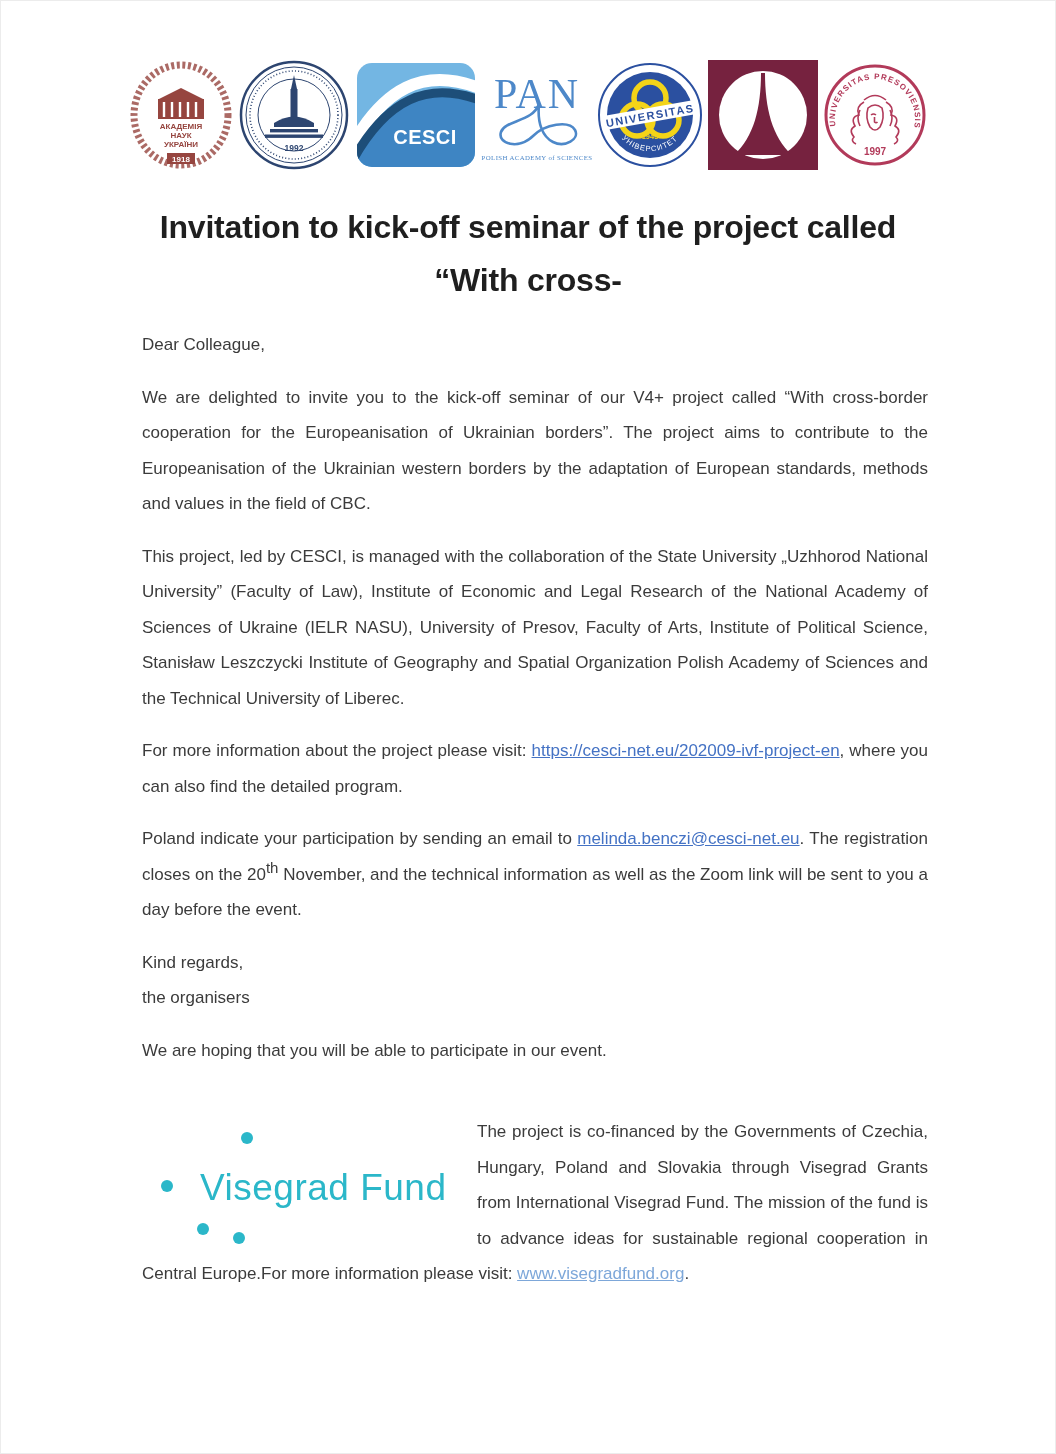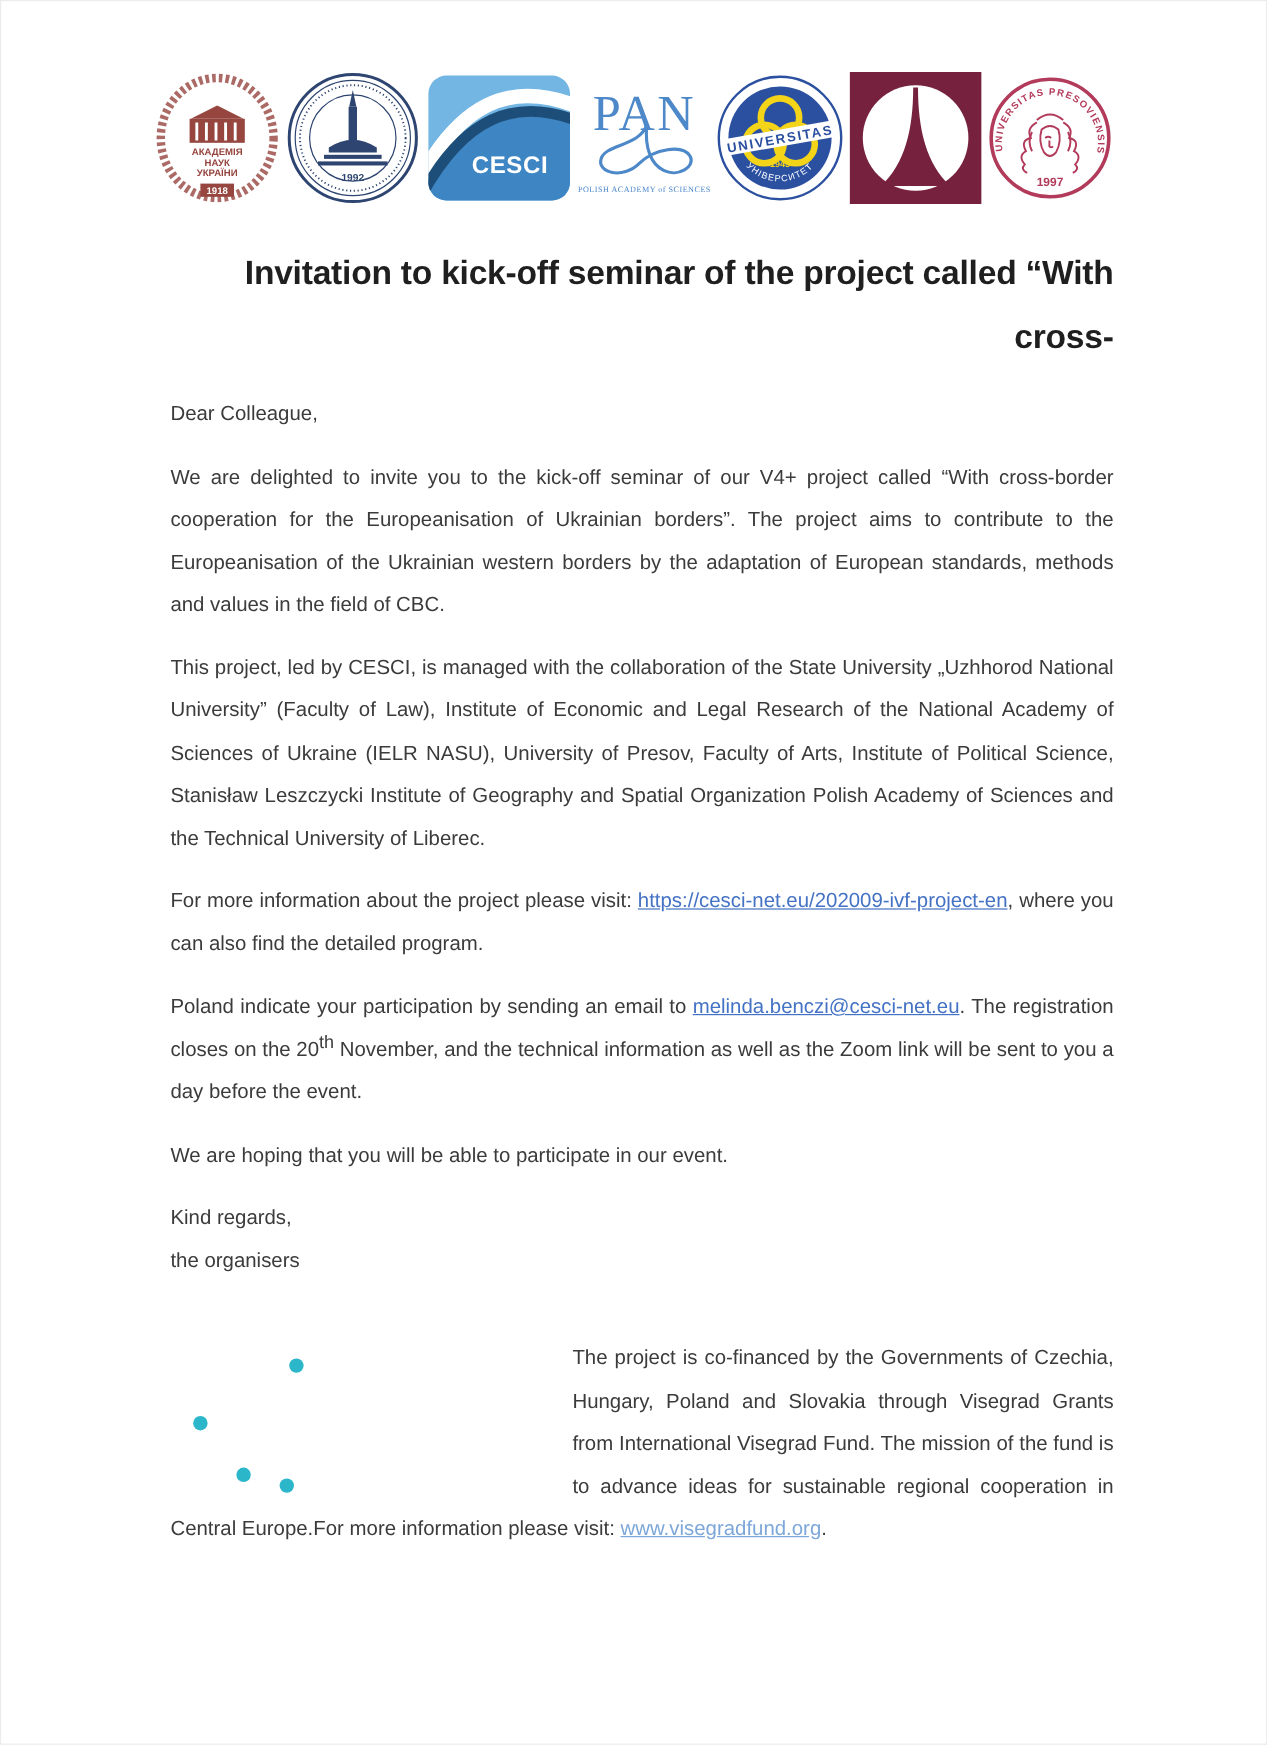--- a/index.html
+++ b/index.html
@@ -22,22 +22,22 @@
   .page{padding:0 127px;}
   
   .logo-strip{
     margin-top:58px;height:112px;
     display:flex;justify-content:space-between;align-items:center;
   }
   .logo-strip svg{display:block;}
   
   .doc-title{
     margin:30px 0 20px;
-    text-align:right;
-    font-size:28px;line-height:53px;font-weight:700;
+    text-align:center;
+    font-size:32px;line-height:53px;font-weight:700;
     color:var(--title_text);
     letter-spacing:-0.2px;
   }
   
   .body-text{
     font-size:17px;line-height:35.5px;
     margin-bottom:17px;
     margin-left:14px;
   }
   .justified{text-align:justify;}
@@ -179,27 +179,28 @@
 
   <p class="body-text justified">We are delighted to invite you to the kick-off seminar of our V4+ project called “With cross-border cooperation for the Europeanisation of Ukrainian borders”. The project aims to contribute to the Europeanisation of the Ukrainian western borders by the adaptation of European standards, methods and values in the field of CBC.</p>
 
 
   <p class="body-text justified">This project, led by CESCI, is managed with the collaboration of the State University „Uzhhorod National University” (Faculty of Law), Institute of Economic and Legal Research of the National Academy of Sciences of Ukraine (IELR NASU), University of Presov, Faculty of Arts, Institute of Political Science, Stanisław Leszczycki Institute of Geography and Spatial Organization Polish Academy of Sciences and the Technical University of Liberec.</p>
 
   <p class="body-text justified"><span>For more information about the project please visit: </span><a class="link-blue">https://cesci-net.eu/202009-ivf-project-en</a><span>, where you can also find the detailed program.</span></p>
 
   <p class="body-text justified"><span>Poland indicate your participation by sending an email to </span><a class="link-blue">melinda.benczi@cesci-net.eu</a><span>. The registration closes on the 20</span><sup>th</sup><span> November, and the technical information as well as the Zoom link will be sent to you a day before the event.</span></p>
 
+  <p class="body-text"><span>Kind regards,</span><br><span>the organisers</span></p>
+
   <p class="body-text">We are hoping that you will be able to participate in our event.</p>
-
-  <p class="body-text"><span>Kind regards,</span><br><span>the organisers</span></p>
 
   <div class="footer">
     <div class="visegrad-logo">
       <span class="vdot d1"></span>
       <span class="vdot d2"></span>
       <span class="vdot d3"></span>
       <span class="vdot d4"></span>
+      <span class="visegrad-wordmark">Visegrad Fund</span>
     </div>
     <p class="body-text justified footer-text"><span>The project is co-financed by the Governments of Czechia, Hungary, Poland and Slovakia through Visegrad Grants from International Visegrad Fund. The mission of the fund is to advance ideas for sustainable regional cooperation in Central Europe.For more information please visit: </span><a class="link-light">www.visegradfund.org</a><span>.</span></p>
   </div>
 
 </div>
 
 </body></html>

